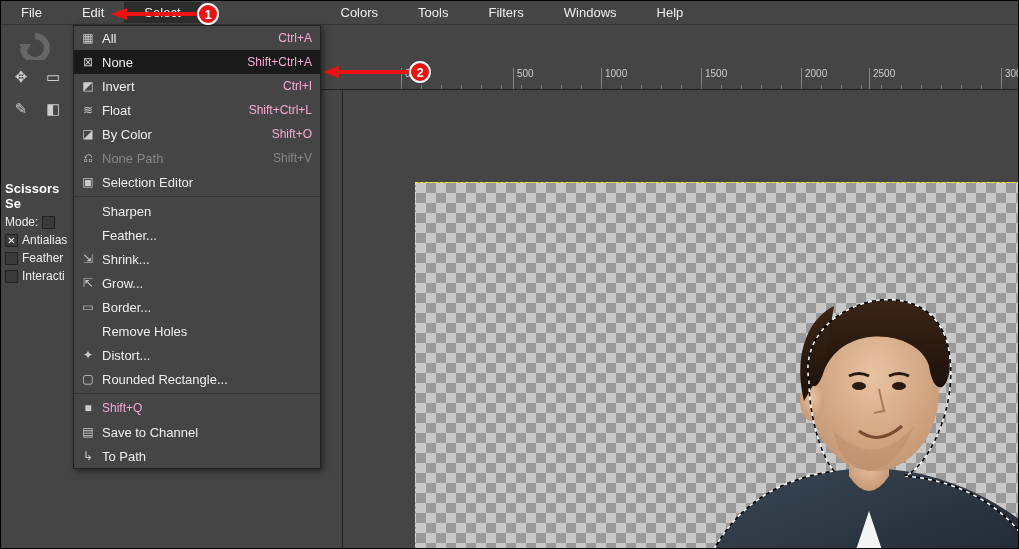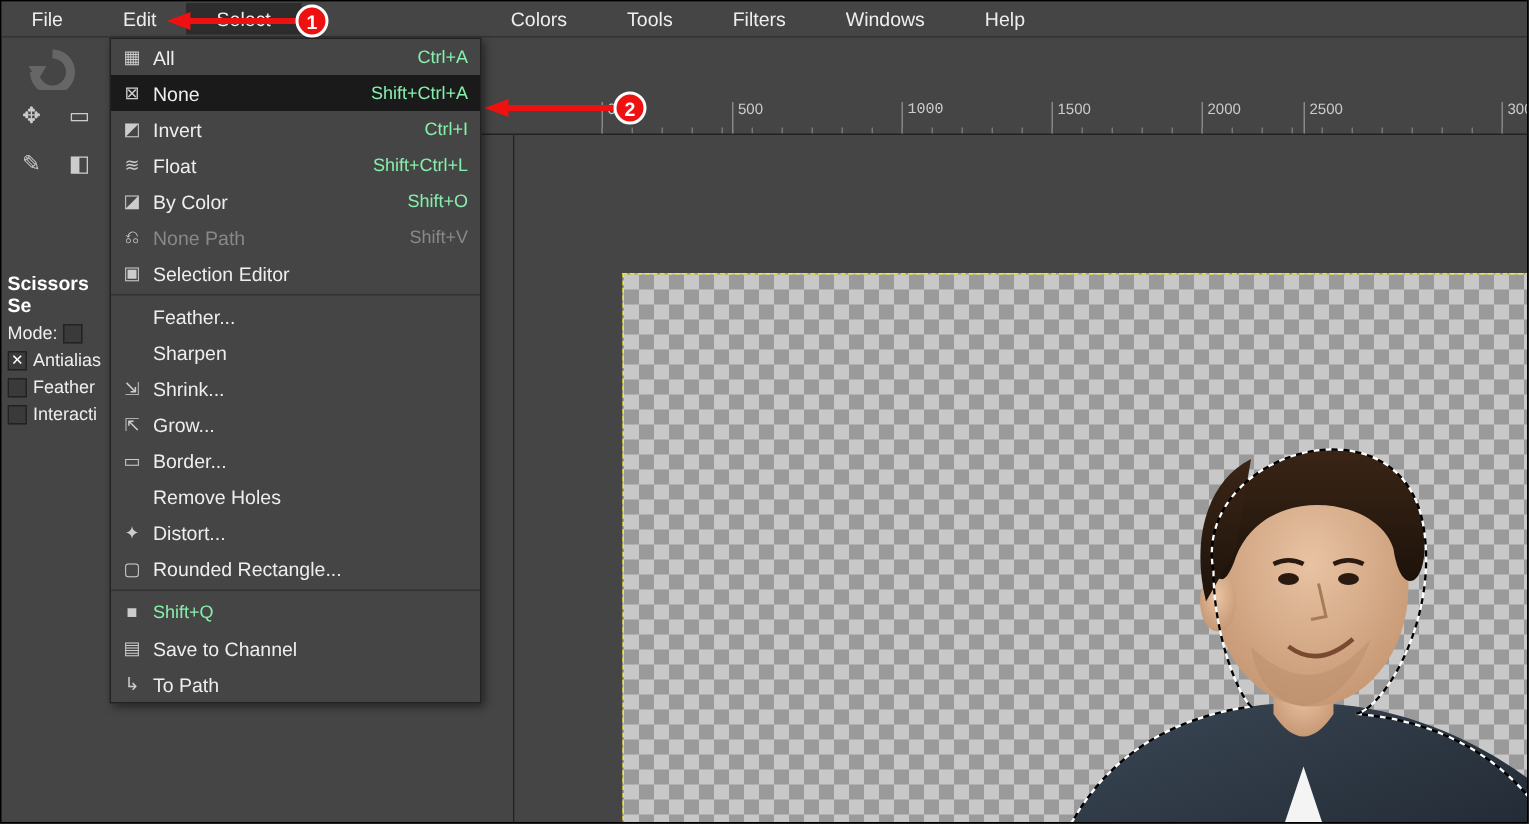--- a/index.html
+++ b/index.html
@@ -48,21 +48,21 @@
   .dropdown .row.highlight { background: #1a1a1a; }
   .dropdown .row.disabled { color: #888; }
   .dropdown .icon-slot {
     width: 20px; height: 16px;
     display: flex; align-items: center; justify-content: center;
     margin-right: 4px;
     color: #ccc;
     font-size: 12px;
   }
   .dropdown .label { flex: 1; }
-  .dropdown .shortcut { color: #86efac; font-size: 12px; }
+  .dropdown .shortcut { color: #f9a8d4; font-size: 12px; }
   .dropdown .row.disabled .shortcut { color: #888; }
   .dropdown hr {
     border: none;
     border-top: 1px solid #333;
     margin: 2px 0;
   }
 
   .second-bar {
     position: absolute;
     top: 24px; left: 0;
@@ -241,26 +241,26 @@
       <span class="shortcut">Shift+V</span>
     </div>
     <div class="row">
       <span class="icon-slot">▣</span>
       <span class="label">Selection Editor</span>
       <span class="shortcut"></span>
     </div>
     <hr>
     <div class="row">
       <span class="icon-slot"></span>
+      <span class="label">Sharpen</span>
+      <span class="shortcut"></span>
+    </div>
+    <div class="row">
+      <span class="icon-slot"></span>
       <span class="label">Feather...</span>
-      <span class="shortcut"></span>
-    </div>
-    <div class="row">
-      <span class="icon-slot"></span>
-      <span class="label">Sharpen</span>
       <span class="shortcut"></span>
     </div>
     <div class="row">
       <span class="icon-slot">⇲</span>
       <span class="label">Shrink...</span>
       <span class="shortcut"></span>
     </div>
     <div class="row">
       <span class="icon-slot">⇱</span>
       <span class="label">Grow...</span>
@@ -325,22 +325,22 @@
     <span>Feather</span>
   </div>
   <div class="optrow">
     <span class="checkbox"></span>
     <span>Interacti</span>
   </div>
 </div>
 
 <div class="ruler-h" id="ruler-h">
     <div class="tick-major" style="left: 80px;">0</div>
-    <div class="tick-major" style="left: 167px;">500</div>
-    <div class="tick-major" style="left: 280px; font-family: Liberation Mono, monospace;">1000</div>
+    <div class="tick-major" style="left: 192px;">500</div>
+    <div class="tick-major" style="left: 280px;">1000</div>
     <div class="tick-major" style="left: 380px;">1500</div>
     <div class="tick-major" style="left: 480px;">2000</div>
     <div class="tick-major" style="left: 548px; text-align: right;">2500</div>
     <div class="tick-major" style="left: 680px;">3000</div>
     <div class="tick-minor" style="left: 80px;"></div>
     <div class="tick-minor" style="left: 100px;"></div>
     <div class="tick-minor" style="left: 120px;"></div>
     <div class="tick-minor" style="left: 140px;"></div>
     <div class="tick-minor" style="left: 160px;"></div>
     <div class="tick-minor" style="left: 180px;"></div>

